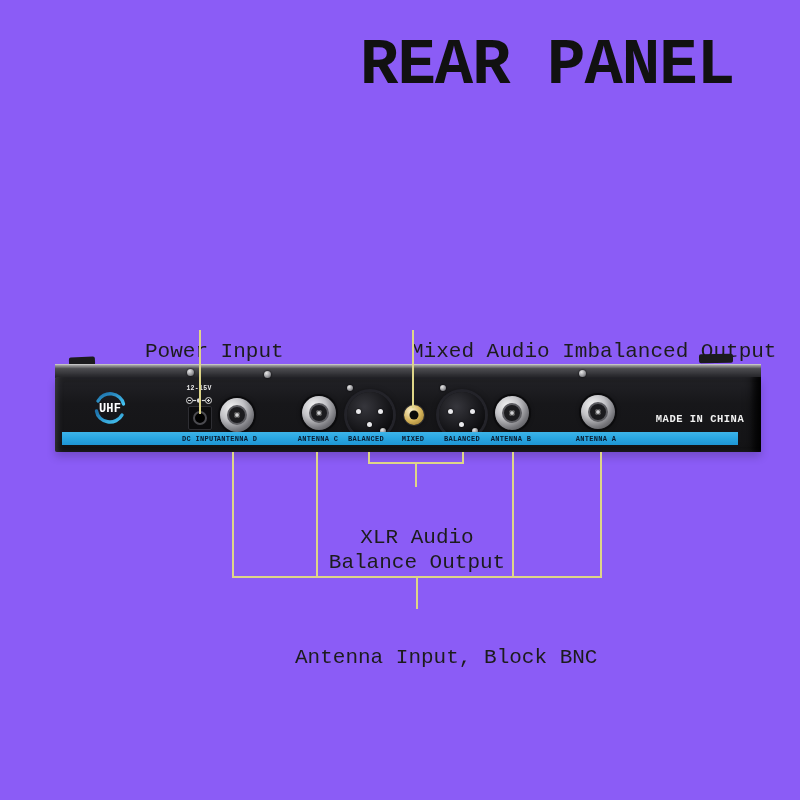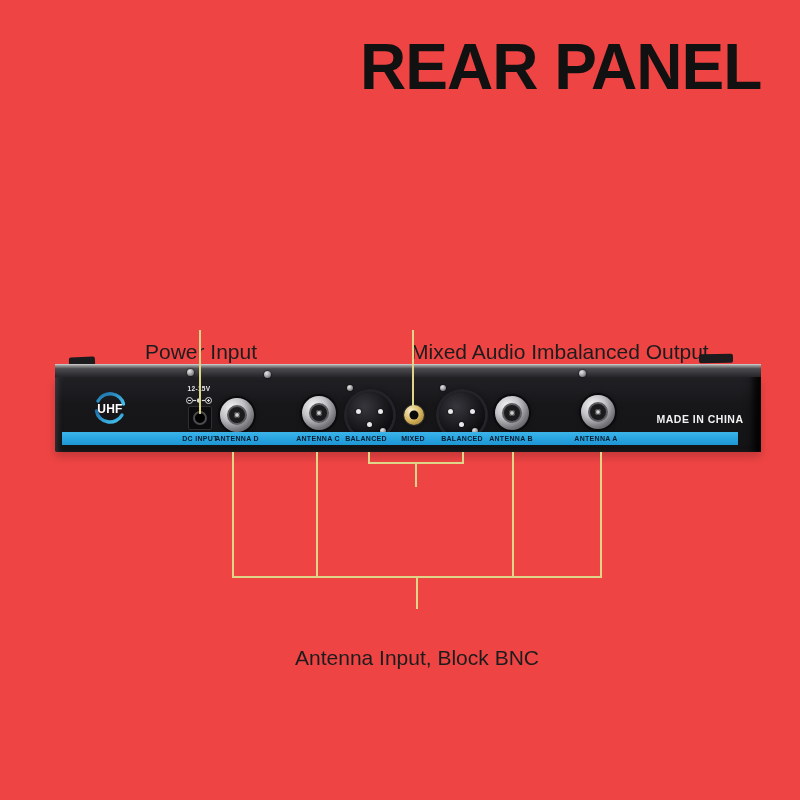--- a/index.html
+++ b/index.html
@@ -1,17 +1,17 @@
 <!DOCTYPE html>
 <html><head>
 <meta charset="utf-8">
 <style>
   html,body{margin:0;padding:0;background:#fff;}
-  .canvas{position:relative;width:800px;height:800px;background:#ef4444;overflow:hidden;
-          font-family:Liberation Sans, sans-serif;color:#1a1a1a;}
+  .canvas{position:relative;width:800px;height:800px;background:#8b5cf6;overflow:hidden;
+          font-family:Liberation Mono, monospace;color:#1a1a1a;}
 
   
   .page-title{position:absolute;left:360px;top:30px;margin:0;
               font-size:64px;font-weight:bold;letter-spacing:-1px;color:#111;white-space:nowrap;}
 
   
   .ann{position:absolute;font-size:21px;color:#1c1c1c;white-space:nowrap;margin-top:36px;}
   .ann-power{left:145px;top:304px;}
   .ann-mixed{left:411px;top:304px;text-align:right;}
   .ann-xlr{left:317px;top:489px;width:200px;text-align:center;line-height:25px;}
@@ -194,15 +194,19 @@
   <div class="yline h l-xlr-h"></div>
   <div class="yline v l-xlr-stub"></div>
 
   <div class="yline v l-ant-v1"></div>
   <div class="yline v l-ant-v2"></div>
   <div class="yline v l-ant-v3"></div>
   <div class="yline v l-ant-v4"></div>
   <div class="yline h l-ant-h"></div>
   <div class="yline v l-ant-stub"></div>
 
+  <div class="ann ann-xlr">
+    <div>XLR Audio</div>
+    <div>Balance Output</div>
+  </div>
   <div class="ann ann-antenna">Antenna Input, Block BNC</div>
 
 </div>
 
 </body></html>

